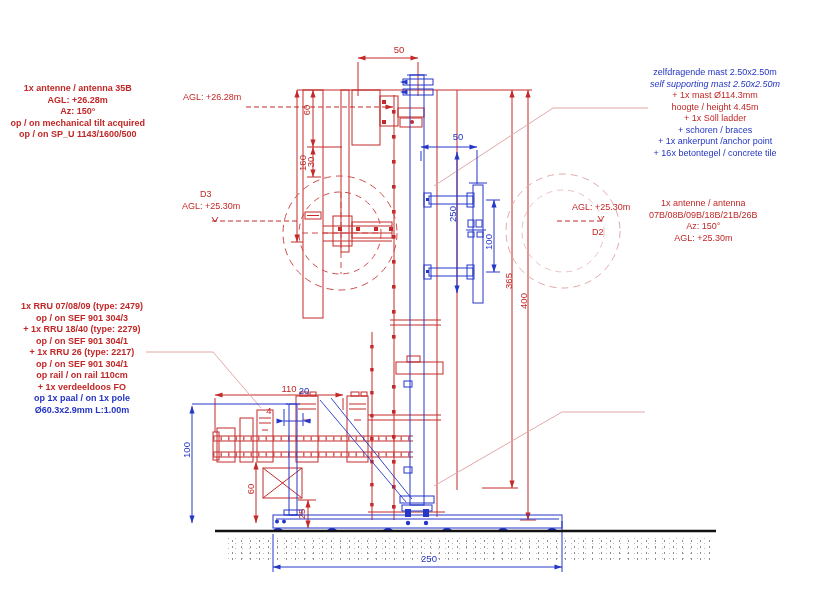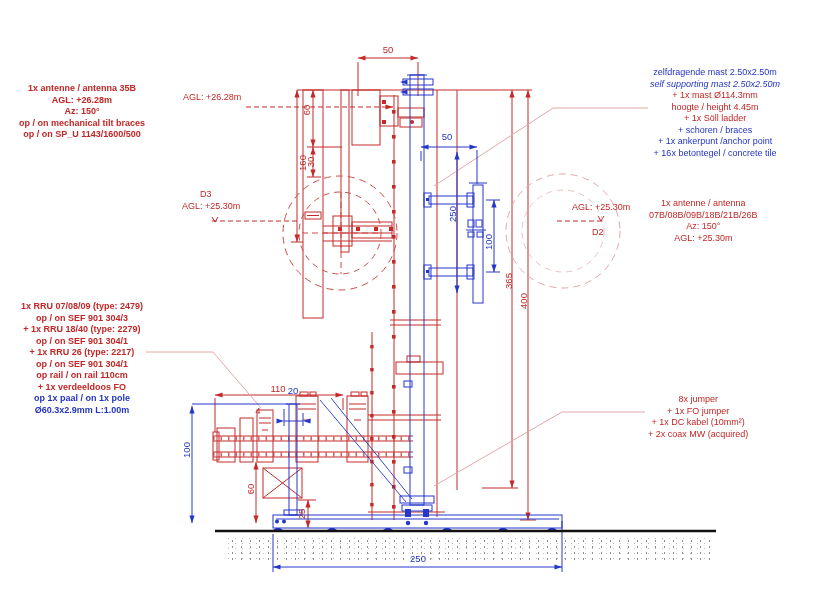--- a/index.html
+++ b/index.html
@@ -11,21 +11,21 @@
                      radial-gradient(circle,#bdbdbd 0.7px,transparent 1px);
     background-size:9px 6px,7px 5px;background-position:0 0,4px 3px;}
   .lbl{position:absolute;font-size:9px;line-height:11.5px;white-space:nowrap;z-index:3;}
   .blk{position:absolute;z-index:3;}
   .blk div{font-size:9px;line-height:11.5px;white-space:nowrap;text-align:center;}
   .ra{text-align:right;font-weight:bold;}
   .red{color:#c22727;}
   .blue{color:#2335c2;}
   .it{font-style:italic;}
   .dim{position:absolute;font-size:9.5px;white-space:nowrap;z-index:3;}
-  .hc{transform:translateX(-50%);}
+  .hc{transform:translateX(-50%);margin-left:11px;}
   .vc{transform:translate(-50%,-50%) rotate(-90deg);}
 </style>
 </head>
 <body>
 
 <div class="stage">
 
   <div class="concrete"></div>
 
   <svg viewBox="0 0 815 595" width="815" height="595">
@@ -293,21 +293,21 @@
 
     <g>
       <line x1="215" y1="531" x2="716" y2="531" stroke="#111111" stroke-width="2.4"></line>
     </g>
   </svg>
 
   <div class="blk ra" style="right:670px;top:83px">
     <div class="red">1x antenne / antenna 35B</div>
     <div class="red">AGL: +26.28m</div>
     <div class="red">Az: 150°</div>
-    <div class="red">op / on mechanical tilt braces</div>
+    <div class="red">op / on mechanical tilt acquired</div>
     <div class="red">op / on SP_U 1143/1600/500</div>
   </div>
 
   <div class="lbl red" style="left:183px;top:92px">AGL: +26.28m</div>
 
   <div class="lbl red" style="left:200px;top:189px">D3</div>
   <div class="lbl red" style="left:182px;top:201px">AGL: +25.30m</div>
 
   <div class="blk" style="left:650px;top:67px">
     <div class="blue">zelfdragende mast 2.50x2.50m</div>
@@ -336,26 +336,20 @@
     <div class="red">+ 1x RRU 18/40 (type: 2279)</div>
     <div class="red">op / on SEF 901 304/1</div>
     <div class="red">+ 1x RRU 26 (type: 2217)</div>
     <div class="red">op / on SEF 901 304/1</div>
     <div class="red">op rail / on rail 110cm</div>
     <div class="red">+ 1x verdeeldoos FO</div>
     <div class="blue">op 1x paal / on 1x pole</div>
     <div class="blue">Ø60.3x2.9mm L:1.00m</div>
   </div>
 
-  <div class="blk" style="left:648px;top:394px">
-    <div class="red">8x jumper</div>
-    <div class="red">+ 1x FO jumper</div>
-    <div class="red">+ 1x DC kabel (10mm²)</div>
-    <div class="red">+ 2x coax MW (acquired)</div>
-  </div>
 
   <div class="dim red hc" style="left:388px;top:44px">50</div>
   <div class="dim red vc" style="left:302px;top:163px">160</div>
   <div class="dim red vc" style="left:306px;top:110px">60</div>
   <div class="dim red vc" style="left:310px;top:162px">30</div>
   <div class="dim red vc" style="left:508px;top:281px">365</div>
   <div class="dim red vc" style="left:523px;top:301px">400</div>
   <div class="dim blue hc" style="left:447px;top:131px">50</div>
   <div class="dim blue vc" style="left:452px;top:214px">250</div>
   <div class="dim blue vc" style="left:488px;top:242px">100</div>

